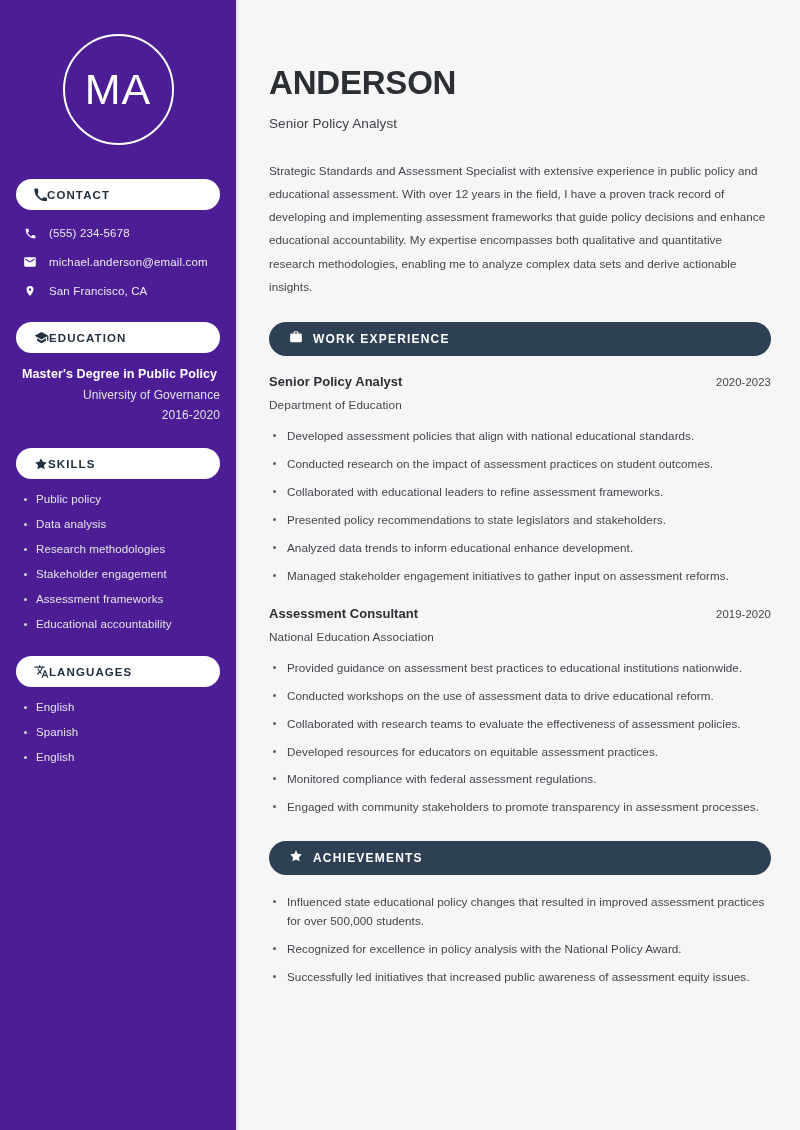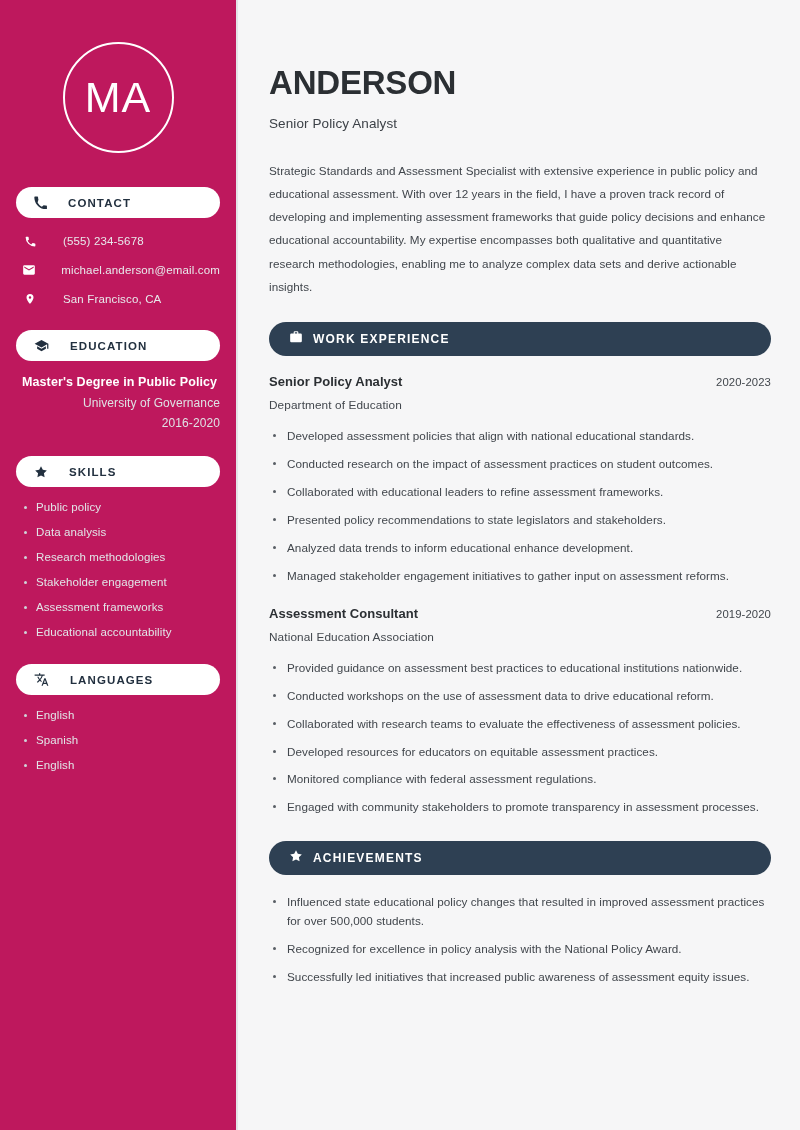--- a/index.html
+++ b/index.html
@@ -16,23 +16,23 @@
     height: 1130px;
     display: flex;
     background: #f6f6f7;
     overflow: hidden;
   }
 
   
   .sidebar {
     width: 238px;
     min-width: 238px;
-    background: #be185d;
+    background: #4c1d95;
     color: #ffffff;
-    padding: 12px 16px;
+    padding: 4px 16px;
     border-right: 2px solid #e3e4e6;
     position: relative;
   }
 
   .avatar-wrap {
     display: flex;
     justify-content: center;
     margin-top: 30px;
     margin-bottom: 34px;
   }
@@ -54,38 +54,38 @@
   }
 
   
   .pill {
     background: #ffffff;
     color: #22303f;
     border-radius: 999px;
     height: 31px;
     display: flex;
     align-items: center;
-    gap: 21px;
+    gap: 0;
     padding: 0 18px;
     margin-bottom: 14px;
   }
   .pill .pill-label {
     font-size: 11.5px;
     font-weight: bold;
     letter-spacing: 1.1px;
     text-transform: uppercase;
     white-space: nowrap;
   }
   .pill svg { display: block; }
 
   .contact-list { margin-bottom: 22px; }
   .contact-row {
     display: flex;
     align-items: center;
-    gap: 25px;
+    gap: 11px;
     margin: 0 0 11px 6px;
     min-height: 18px;
   }
   .contact-row .ci { width: 16px; display: flex; justify-content: center; }
   .contact-text {
     font-size: 11.5px;
     color: #e8eaec;
     letter-spacing: 0.15px;
   }
 

